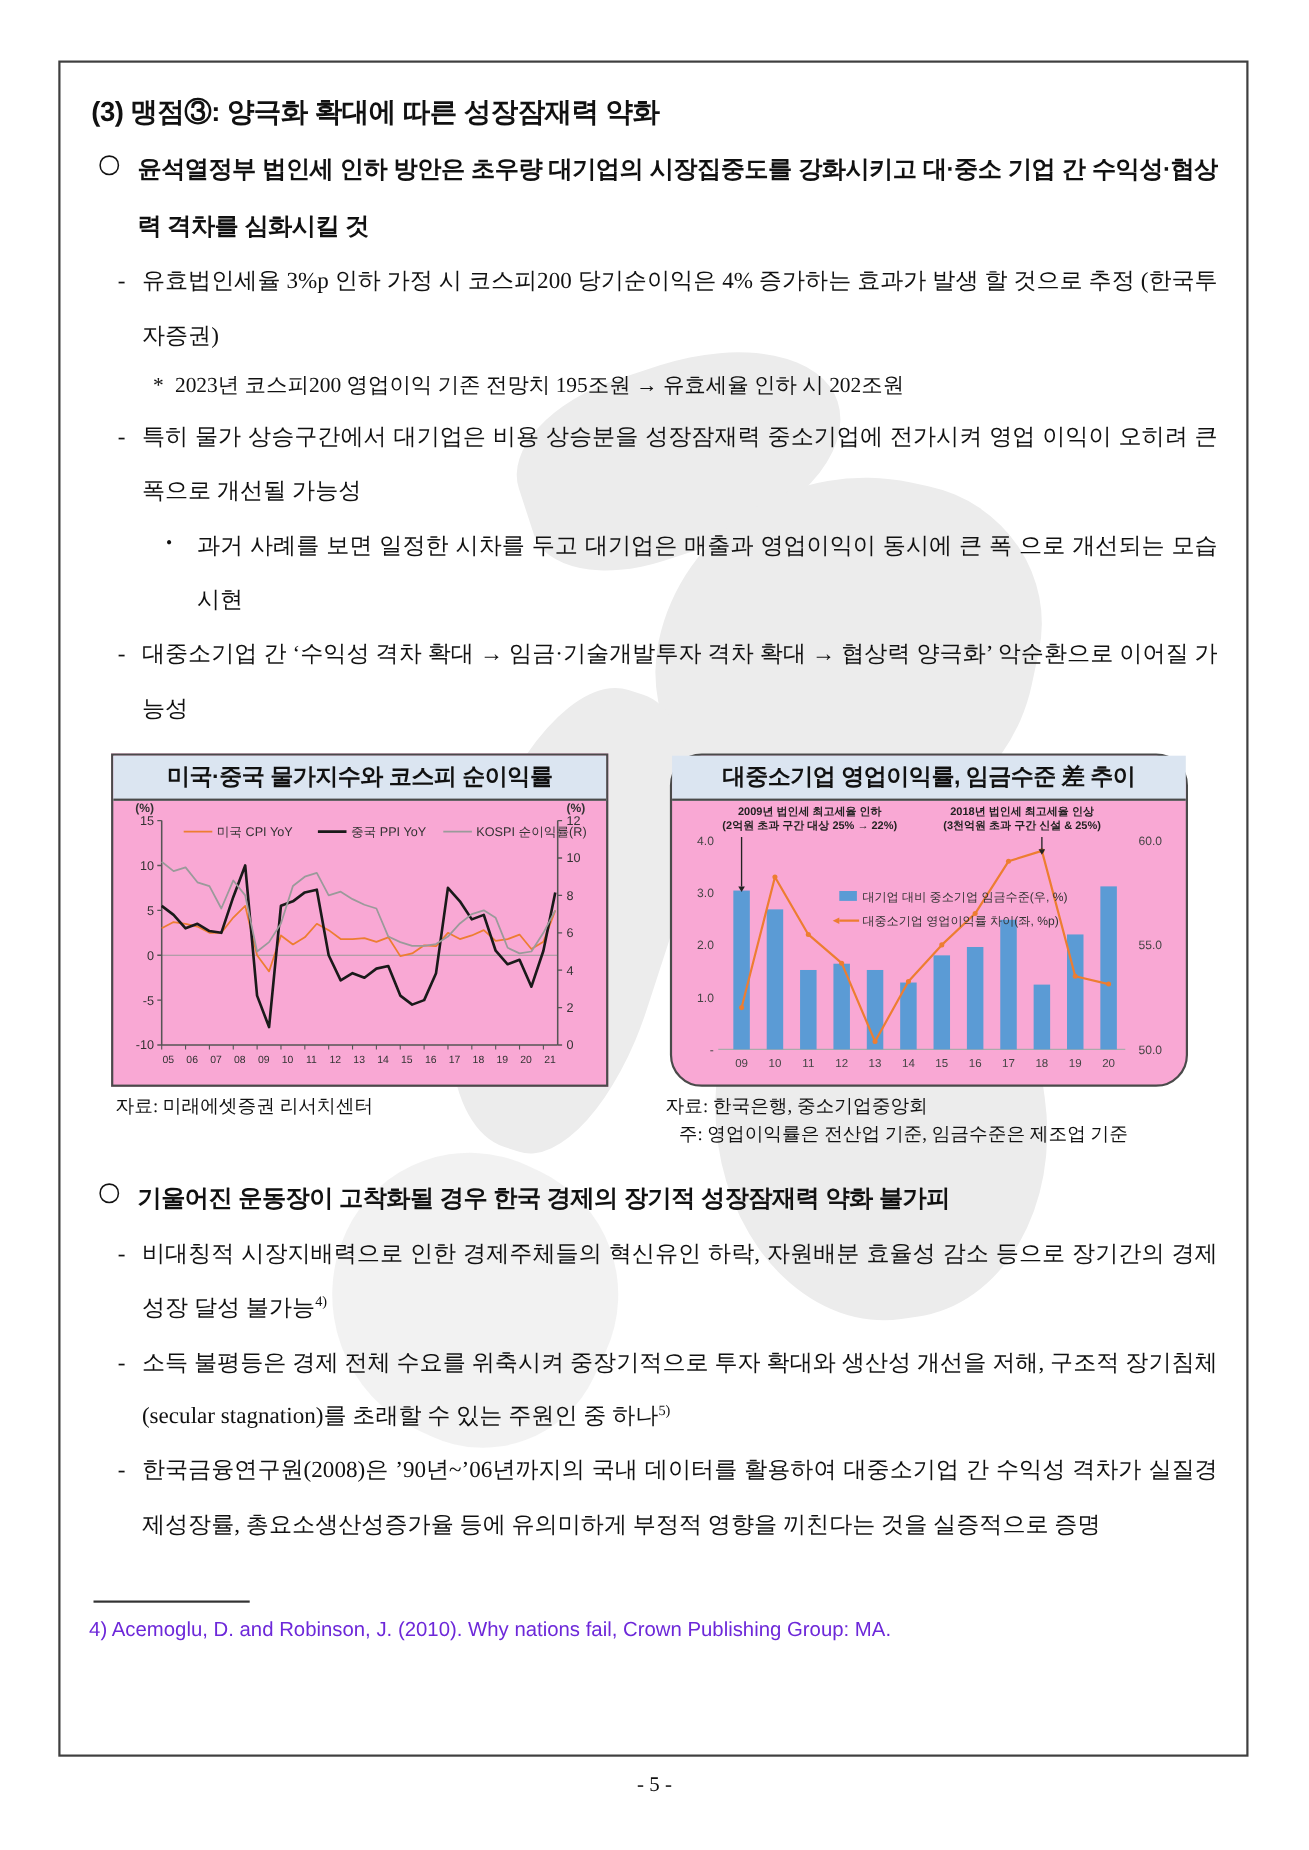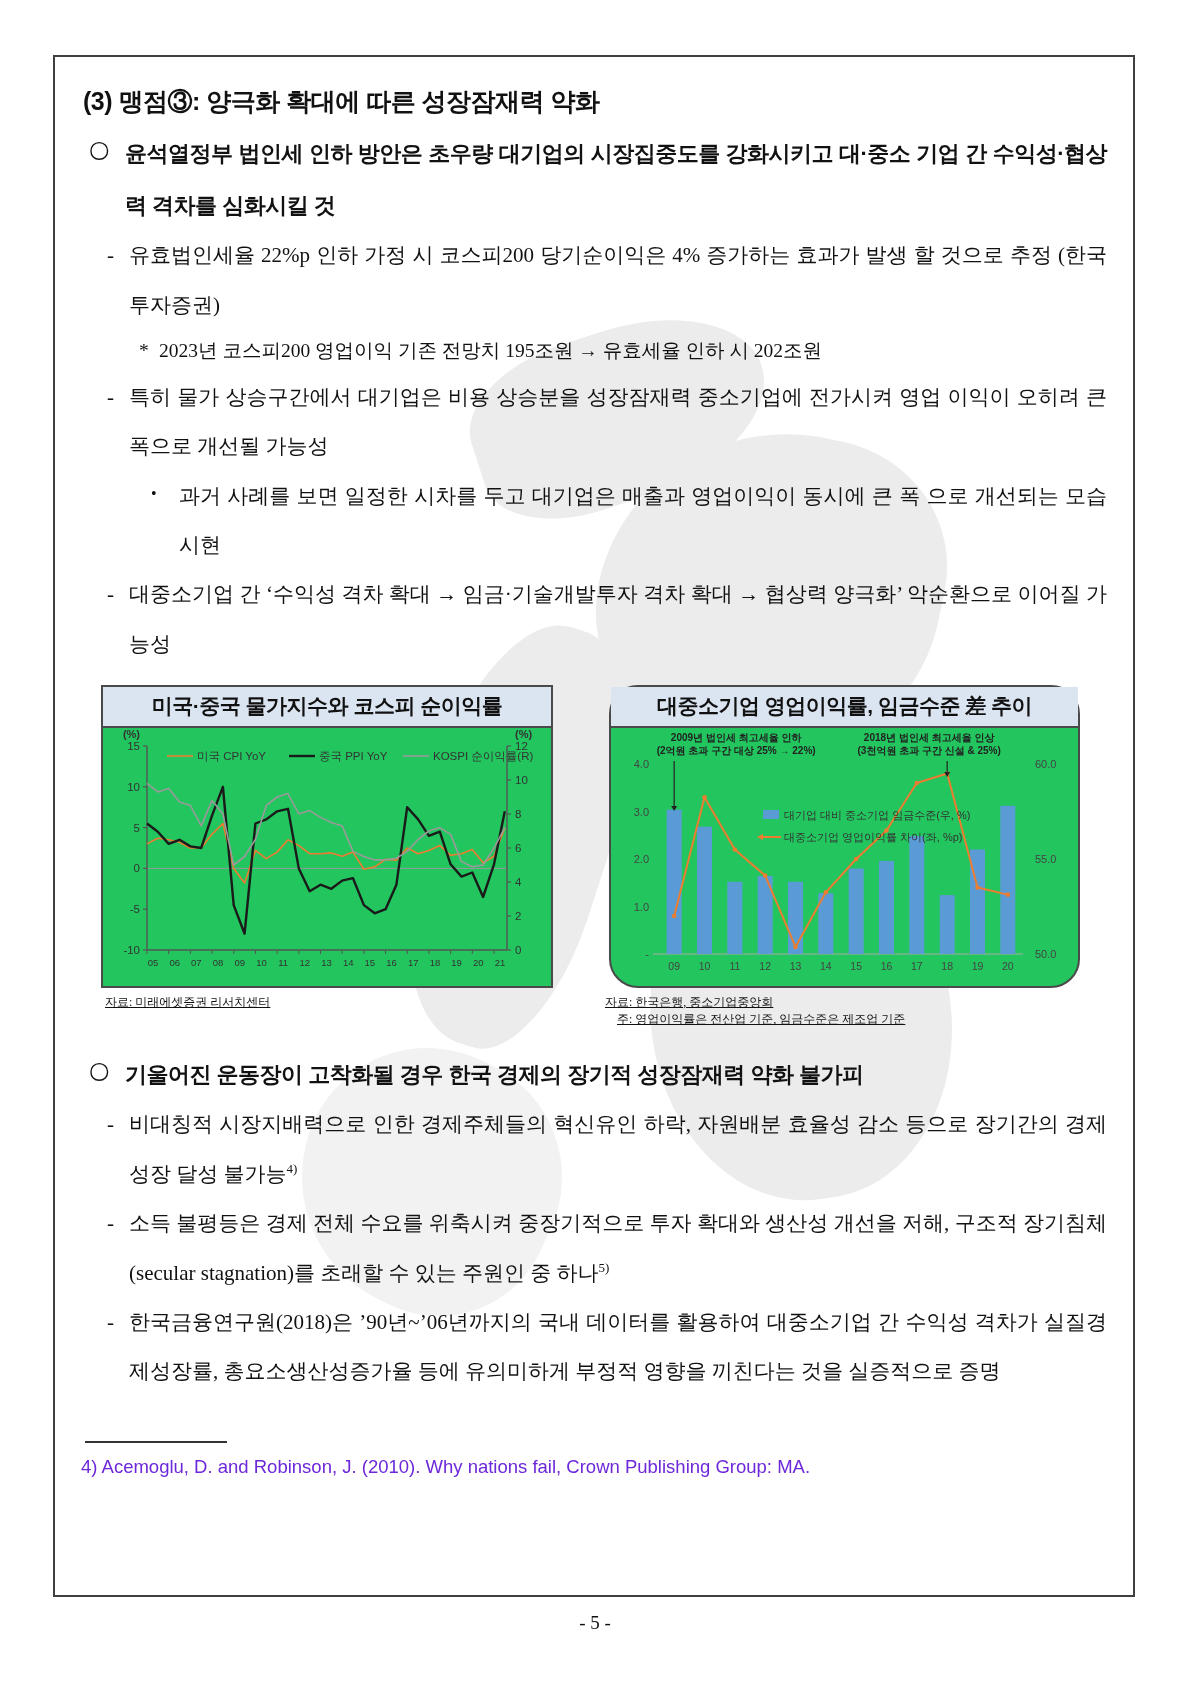--- a/index.html
+++ b/index.html
@@ -26,28 +26,28 @@
   .item.main .marker{width:36px;font-size:20px;}
   .item.dash{padding-left:26px;}
   .item.dash .marker{width:22px;}
   .item.star{padding-left:58px;font-size:19.5px;line-height:2.2;}
   .item.star .marker{width:20px;}
   .item.dot{padding-left:70px;}
   .item.dot .marker{width:28px;font-size:16px;padding-top:3px;}
   sup{font-size:0.62em;}
 
   .charts{display:flex;gap:56px;margin:16px 0 4px 20px;position:relative;z-index:1;}
-  .chart-box{background:#22c55e;border:2px solid #4a4a4a;box-sizing:border-box;}
+  .chart-box{background:#f9a8d4;border:2px solid #4a4a4a;box-sizing:border-box;}
   .chart-box.left{width:452px;}
   .chart-box.right{width:471px;border-radius:29px;}
   .chart-title{background:#dbe5f1;border-bottom:2px solid #4a4a4a;text-align:center;
                font-family:"Liberation Sans",sans-serif;font-weight:bold;font-size:21px;padding:5px 0 6px;letter-spacing:-0.5px;}
   svg{display:block;}
 
-  .sources{display:flex;margin:6px 0 0 24px;font-size:12px;line-height:1.45;text-decoration:underline;}
+  .sources{display:flex;margin:6px 0 0 24px;font-size:17px;line-height:1.45;}
   .source-col.left{width:500px;flex:none;}
   .source-col .note-line{padding-left:12px;}
 
   .bottom-items{margin-top:20px;}
 
   .footnote-sep{width:142px;border-top:2px solid #333;margin:44px 0 10px 4px;height:0;}
   .footnotes{font-family:"Liberation Sans",sans-serif;font-size:18.5px;line-height:1.55;color:#6d28d9;}
   .footnote{padding-left:27px;text-indent:-27px;text-align:justify;margin:0 0 2px 0;}
 
   .page-footer{position:absolute;left:0;right:0;top:1612px;text-align:center;font-size:19px;z-index:1;}
@@ -69,21 +69,21 @@
 
     <div class="doc-heading">(3) 맹점③: 양극화 확대에 따른 성장잠재력 약화</div>
 
     <div id="top-items">
         <div class="item main">
           <span class="marker">〇</span>
           <div class="txt">윤석열정부 법인세 인하 방안은 초우량 대기업의 시장집중도를 강화시키고 대·중소 기업 간 수익성·협상력 격차를 심화시킬 것</div>
         </div>
         <div class="item dash">
           <span class="marker">-</span>
-          <div class="txt">유효법인세율 22%p 인하 가정 시 코스피200 당기순이익은 4% 증가하는 효과가 발생 할 것으로 추정 (한국투자증권)</div>
+          <div class="txt">유효법인세율 3%p 인하 가정 시 코스피200 당기순이익은 4% 증가하는 효과가 발생 할 것으로 추정 (한국투자증권)</div>
         </div>
         <div class="item star">
           <span class="marker">*</span>
           <div class="txt">2023년 코스피200 영업이익 기존 전망치 195조원 → 유효세율 인하 시 202조원</div>
         </div>
         <div class="item dash">
           <span class="marker">-</span>
           <div class="txt">특히 물가 상승구간에서 대기업은 비용 상승분을 성장잠재력 중소기업에 전가시켜 영업 이익이 오히려 큰 폭으로 개선될 가능성</div>
         </div>
         <div class="item dot">
@@ -261,21 +261,21 @@
         <div class="item dash">
           <span class="marker">-</span>
           <div class="txt">비대칭적 시장지배력으로 인한 경제주체들의 혁신유인 하락, 자원배분 효율성 감소 등으로 장기간의 경제성장 달성 불가능<sup>4)</sup></div>
         </div>
         <div class="item dash">
           <span class="marker">-</span>
           <div class="txt">소득 불평등은 경제 전체 수요를 위축시켜 중장기적으로 투자 확대와 생산성 개선을 저해, 구조적 장기침체(secular stagnation)를 초래할 수 있는 주원인 중 하나<sup>5)</sup></div>
         </div>
         <div class="item dash">
           <span class="marker">-</span>
-          <div class="txt">한국금융연구원(2018)은 ’90년~’06년까지의 국내 데이터를 활용하여 대중소기업 간 수익성 격차가 실질경제성장률, 총요소생산성증가율 등에 유의미하게 부정적 영향을 끼친다는 것을 실증적으로 증명</div>
+          <div class="txt">한국금융연구원(2008)은 ’90년~’06년까지의 국내 데이터를 활용하여 대중소기업 간 수익성 격차가 실질경제성장률, 총요소생산성증가율 등에 유의미하게 부정적 영향을 끼친다는 것을 실증적으로 증명</div>
         </div>
       </div>
 
     <div class="footnote-sep"></div>
     <div id="footnotes" class="footnotes">
         <p class="footnote">4) Acemoglu, D. and Robinson, J. (2010). Why nations fail, Crown Publishing Group: MA.</p>
       </div>
 
   </div>
 

